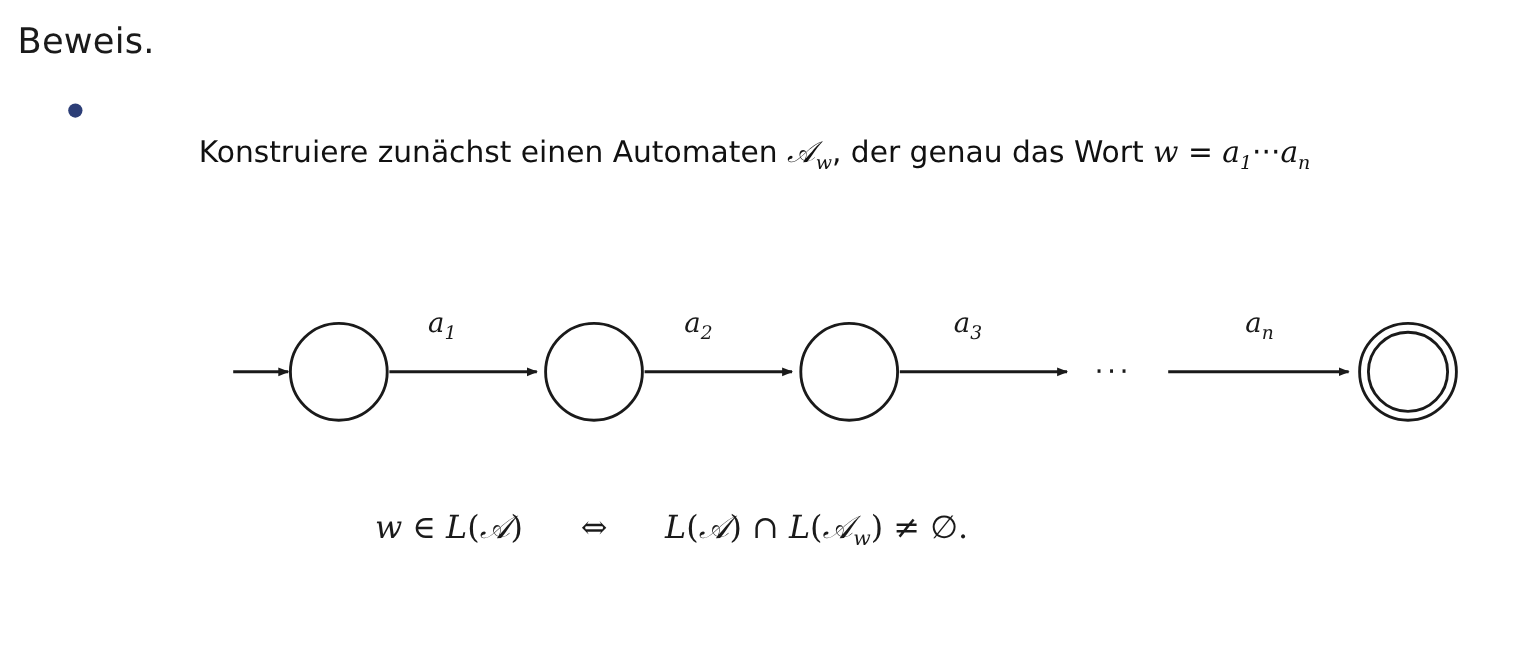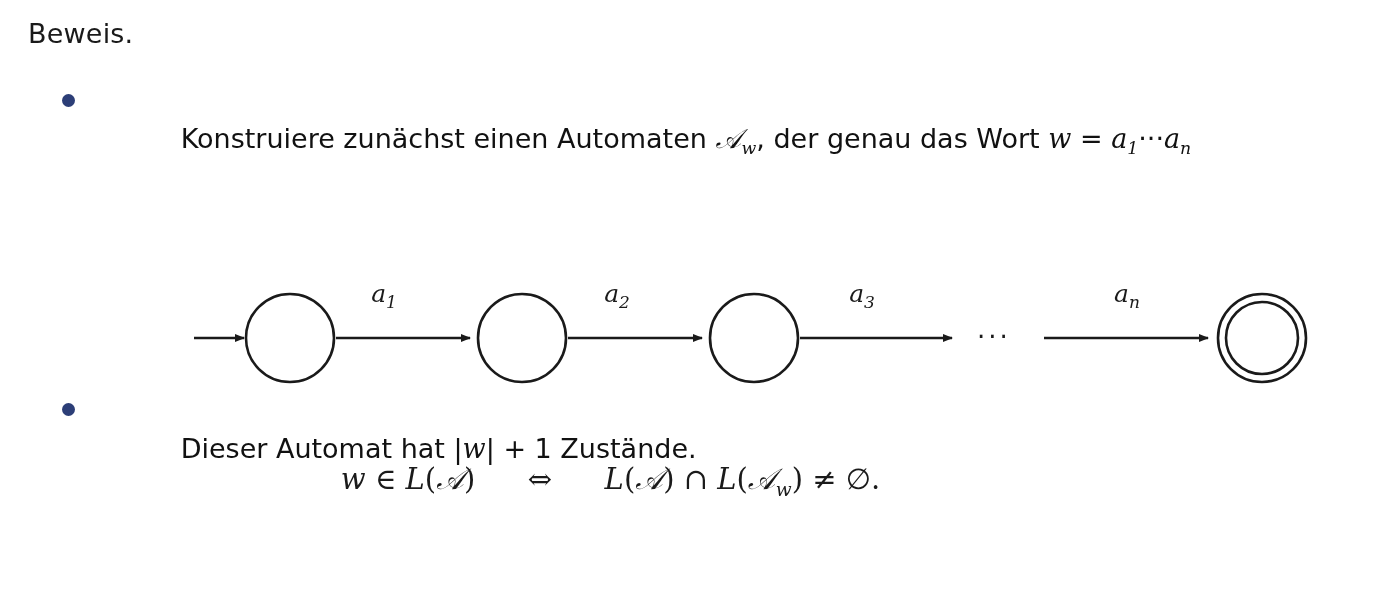--- a/index.html
+++ b/index.html
@@ -14,23 +14,23 @@
     color: #1a1a1a;
     overflow: hidden;
     position: relative;
   }
   .slide {
     position: absolute;
     inset: 0;
   }
   .proof-label {
     position: absolute;
-    left: 28px;
+    left: 16px;
     top: 18px;
-    font-size: 27px;
+    font-size: 32px;
     letter-spacing: 0.2px;
   }
   .bullet-list {
     position: absolute;
     left: 0;
     top: 82px;
     width: 1387px;
   }
   .bullet-row {
     position: relative;
@@ -68,21 +68,21 @@
   sub {
     font-size: 0.64em;
     line-height: 0;
   }
   .item1 { top: 0; }
   .item1 .bullet-text { display: block; }
 
   
   .automaton {
     position: absolute;
-    left: 162px;
+    left: 180px;
     top: 188px;
     width: 1180px;
     height: 130px;
     text-align: center;
   }
   .automaton svg {
     display: block;
   }
 
   .item-states { margin-top: 156px; }
@@ -142,27 +142,20 @@
         <g fill="#1a1a1a" font-family="DejaVu Serif, serif" font-style="italic" font-size="25">
           <text x="222" y="32" text-anchor="middle">a<tspan font-size="17" dy="6">1</tspan></text>
           <text x="455" y="32" text-anchor="middle">a<tspan font-size="17" dy="6">2</tspan></text>
           <text x="700" y="32" text-anchor="middle">a<tspan font-size="17" dy="6">3</tspan></text>
           <text x="965" y="32" text-anchor="middle">a<tspan font-size="17" dy="6">n</tspan></text>
         </g>
         <text x="832" y="76" text-anchor="middle" font-family="DejaVu Sans, sans-serif" font-size="26" fill="#1a1a1a" letter-spacing="3">···</text>
       </svg>
     </div>
 
-    <div class="bullet-row item-states">
-      <span class="bullet-dot"></span>
-      <div class="bullet-text">
-        Dieser Automat hat |<span class="math">w</span>| + 1 Zustände.
-      </div>
-
-    </div>
 
 
   </div>
 
   <div class="formula">
     <span class="math">w</span>
     <span class="up"> ∈ </span>
     <span class="math">L</span><span class="up">(</span><span class="cal">𝒜</span><span class="up">)</span>
     <span class="gap"></span>
     <span class="up">⇔</span>

